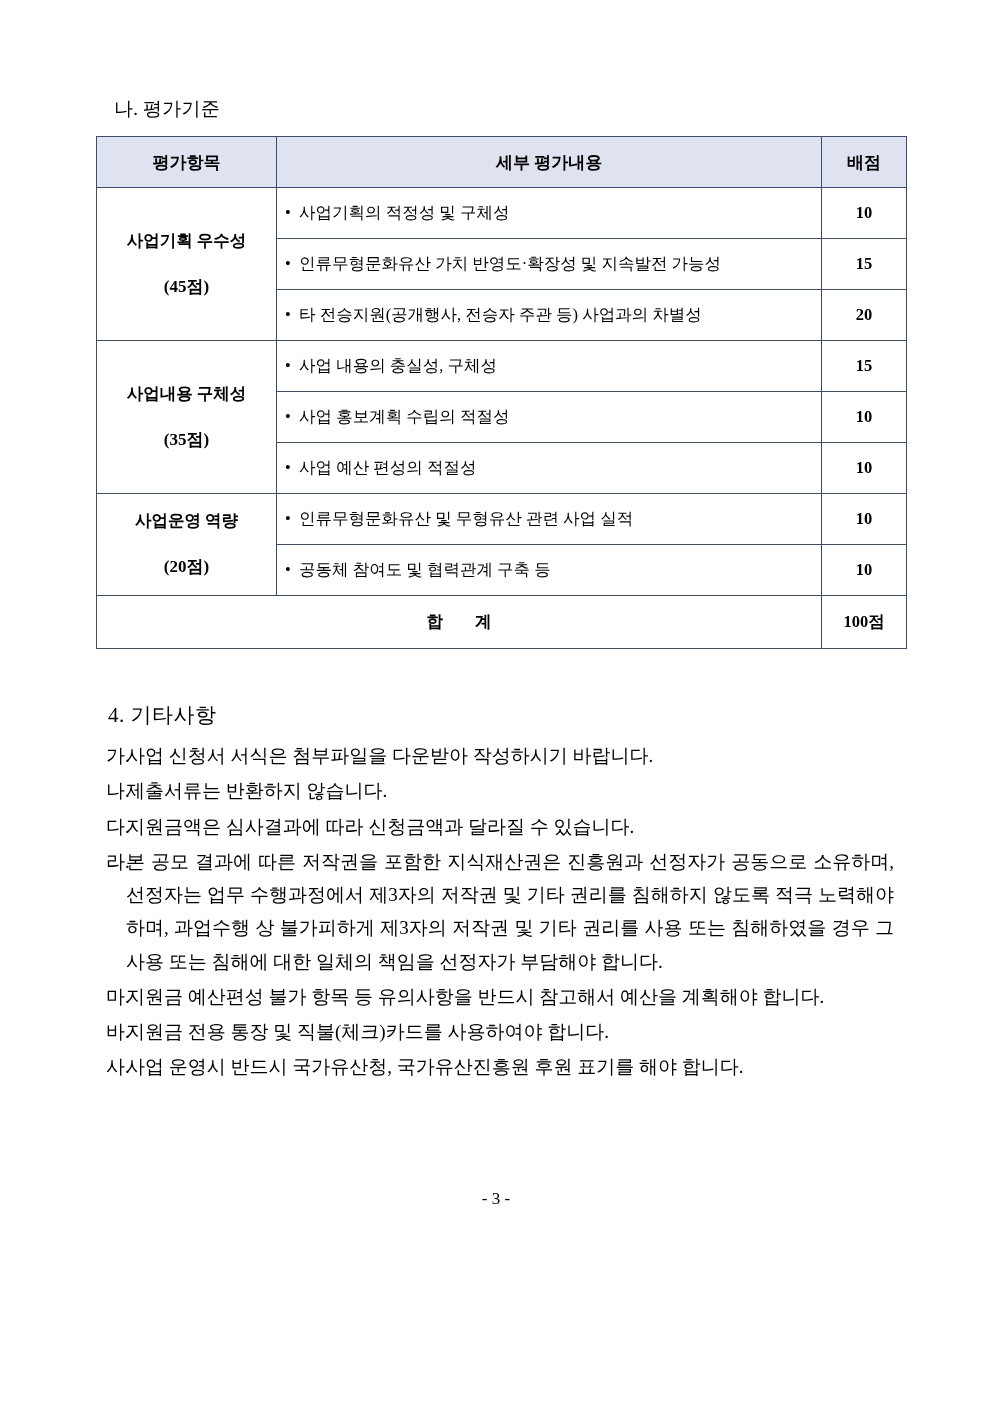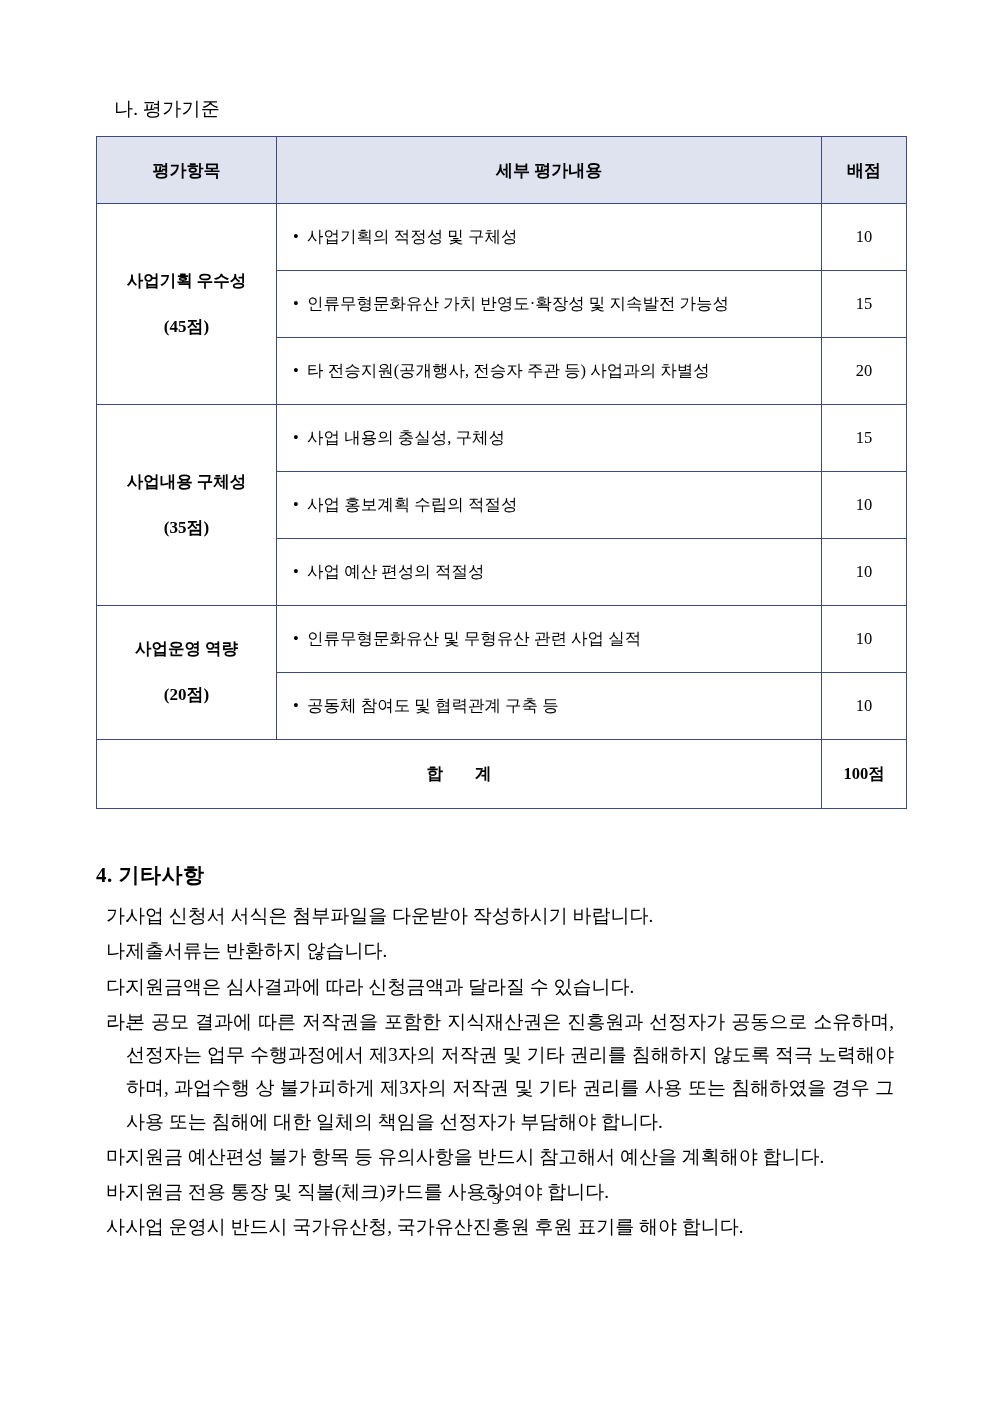--- a/index.html
+++ b/index.html
@@ -33,21 +33,21 @@
   
   table.eval {
     border-collapse: collapse;
     width: 810px;
     margin-left: 4px;
     table-layout: fixed;
   }
   table.eval th, table.eval td {
     border: 1px solid #3b4b7a;
     font-size: 16.5px;
-    padding: 16px;
+    padding: 8px;
     vertical-align: middle;
   }
   table.eval thead th {
     background: #dfe3f0;
     text-align: center;
     font-weight: bold;
     height: 34px;
     font-size: 17px;
   }
   .col-item  { width: 180px; }
@@ -71,21 +71,21 @@
     padding: 6px 10px 6px 16px;
     height: 34px;
     font-size: 16.5px;
   }
   td.detail-cell .bullet {
     display: inline-block;
     width: 14px;
   }
   td.score-cell {
     text-align: center;
-    font-weight: normal;
+    font-weight: bold;
     font-size: 16.5px;
   }
   tr.total td {
     height: 36px;
     margin-left: 24px;
   }
   td.total-label {
     text-align: center;
     font-weight: bold;
     font-size: 18px;
@@ -94,22 +94,22 @@
   }
   td.total-score {
     text-align: center;
     font-weight: bold;
     font-size: 17px;
   }
 
   
   .section-title {
     font-size: 21px;
-    font-weight: bold;
-    margin: 52px 0 10px 4px;
+    font-weight: normal;
+    margin: 52px 0 10px 16px;
     letter-spacing: 0.5px;
   }
   .items {
     margin: 0;
     padding: 0;
     list-style: none;
   }
   .items li {
     display: flex;
     align-items: flex-start;

